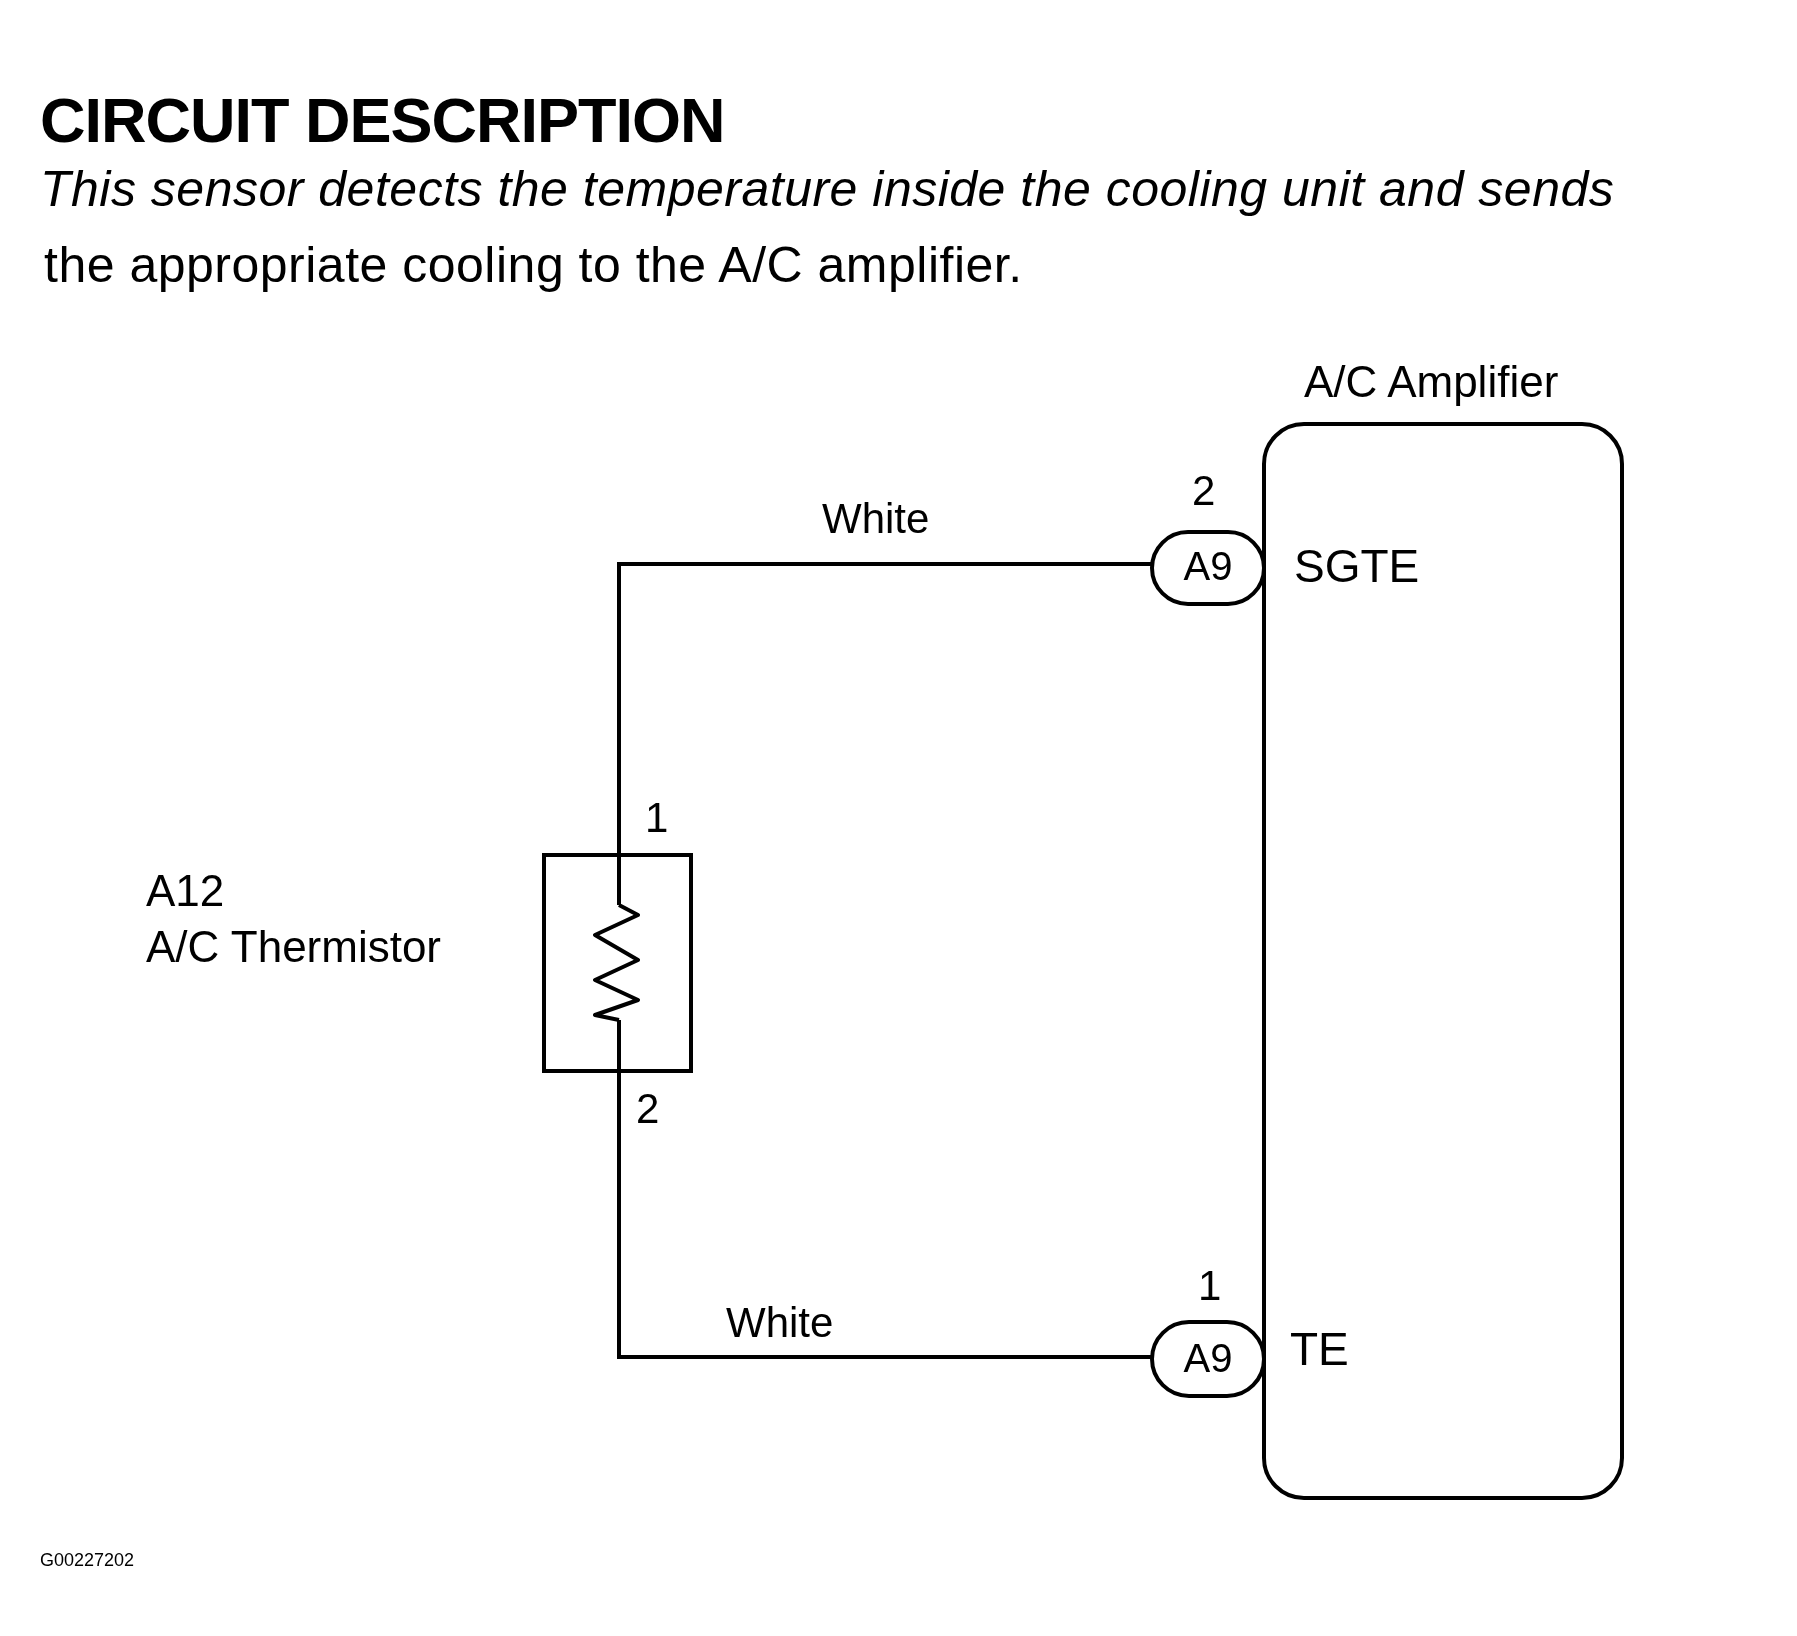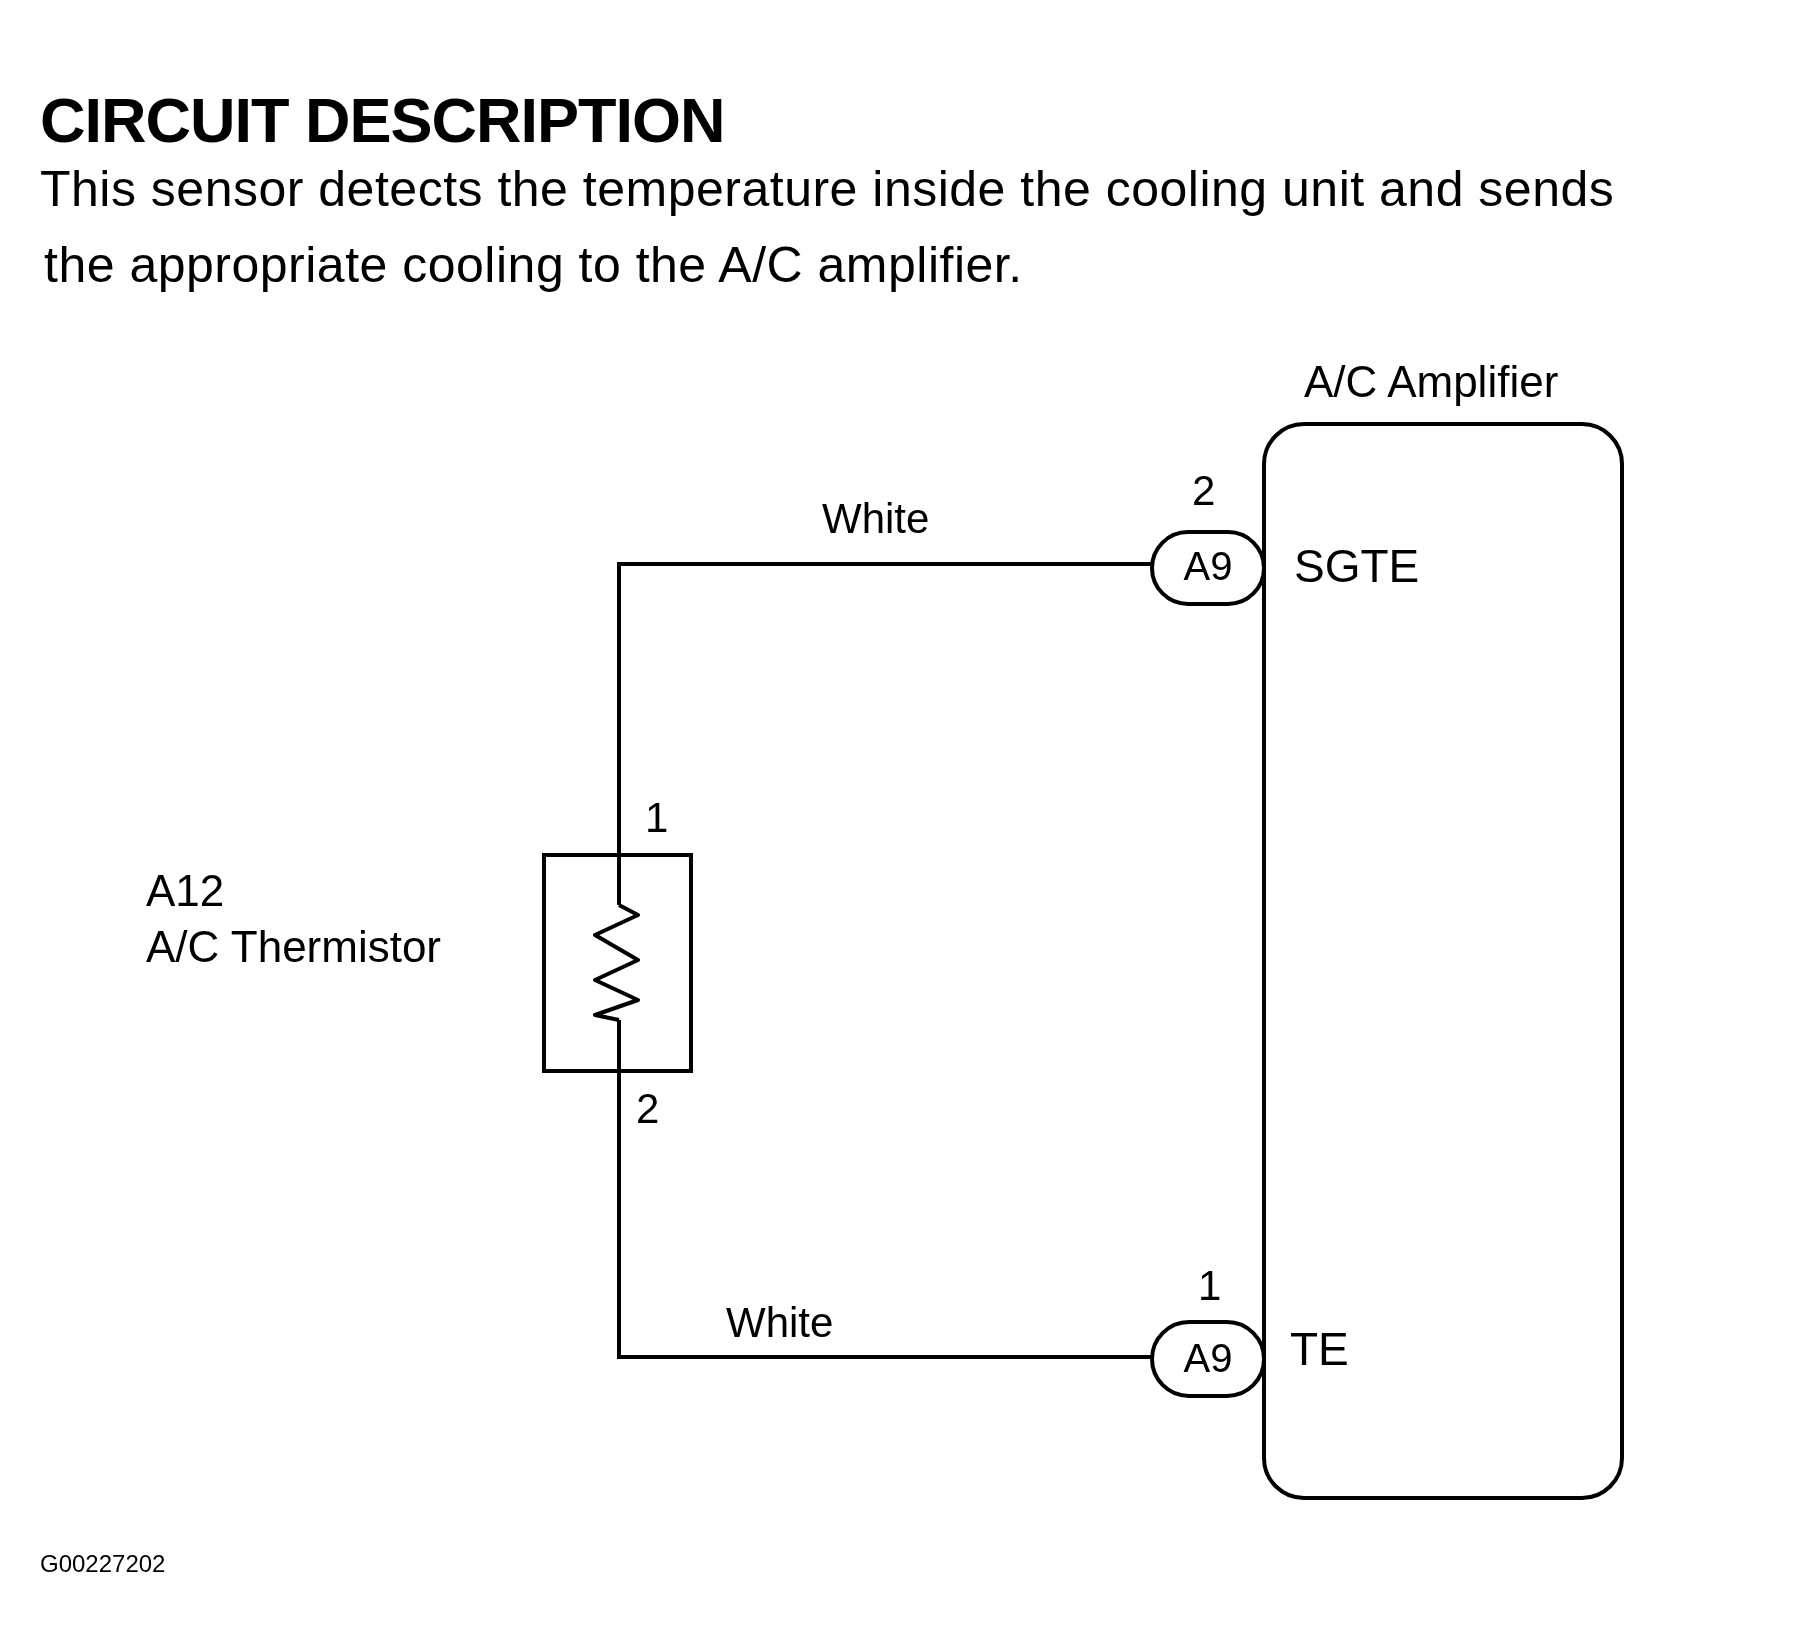--- a/index.html
+++ b/index.html
@@ -1,25 +1,25 @@
 <!DOCTYPE html>
 <html><head>
 <meta charset="utf-8">
 <style>
   html, body { margin: 0; padding: 0; background: #ffffff; }
   body { width: 1797px; height: 1636px; position: relative; overflow: hidden;
          font-family: "Liberation Sans", sans-serif; color: #000; }
   .abs { position: absolute; white-space: nowrap; }
   #title { left: 40px; top: 62px; font-size: 63px; font-weight: bold; letter-spacing: -1px; margin-top: 22px; }
   .body-line { font-size: 50px; letter-spacing: 0.5px; }
-  #line1 { left: 40px; top: 160px; }
+  #line1 { left: 40px; top: 160px; font-style: italic; }
   #line2 { left: 44px; top: 236px; }
   svg { position: absolute; left: 0; top: 0; }
   .lbl { font-family: "Liberation Sans", sans-serif; fill: #000; }
-  #figid { left: 40px; top: 1550px; font-size: 24px; }
+  #figid { left: 40px; top: 1550px; font-size: 18px; }
 </style>
 </head>
 <body>
 
 <div id="title" class="abs">CIRCUIT DESCRIPTION</div>
 <div id="line1" class="abs body-line">This sensor detects the temperature inside the cooling unit and sends</div>
 <div id="line2" class="abs body-line">the appropriate cooling to the A/C amplifier.</div>
 
 <svg width="1797" height="1636" viewBox="0 0 1797 1636">
 

